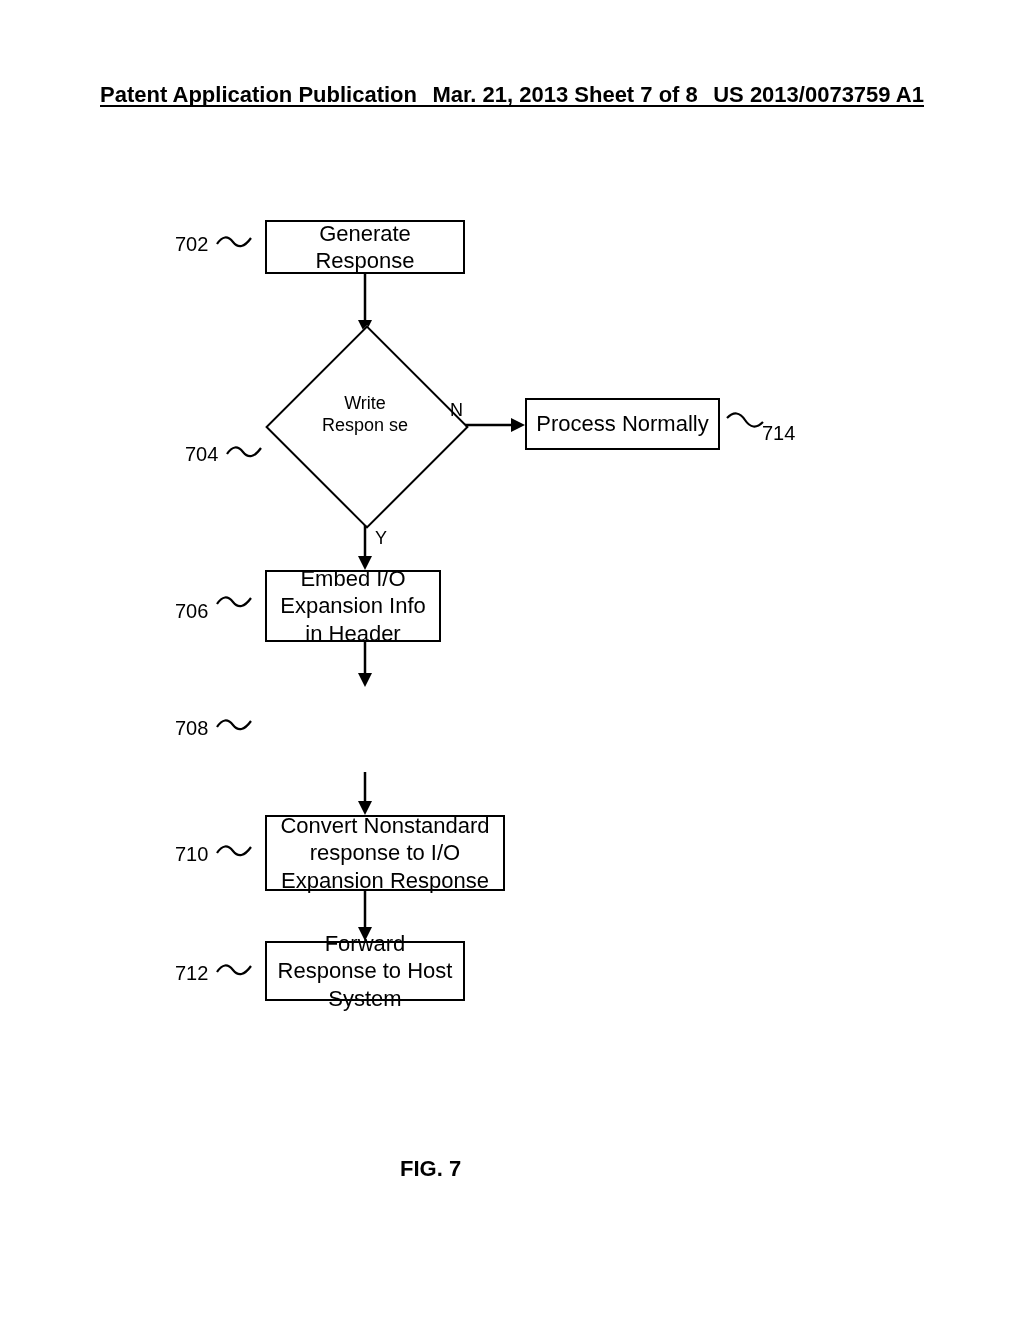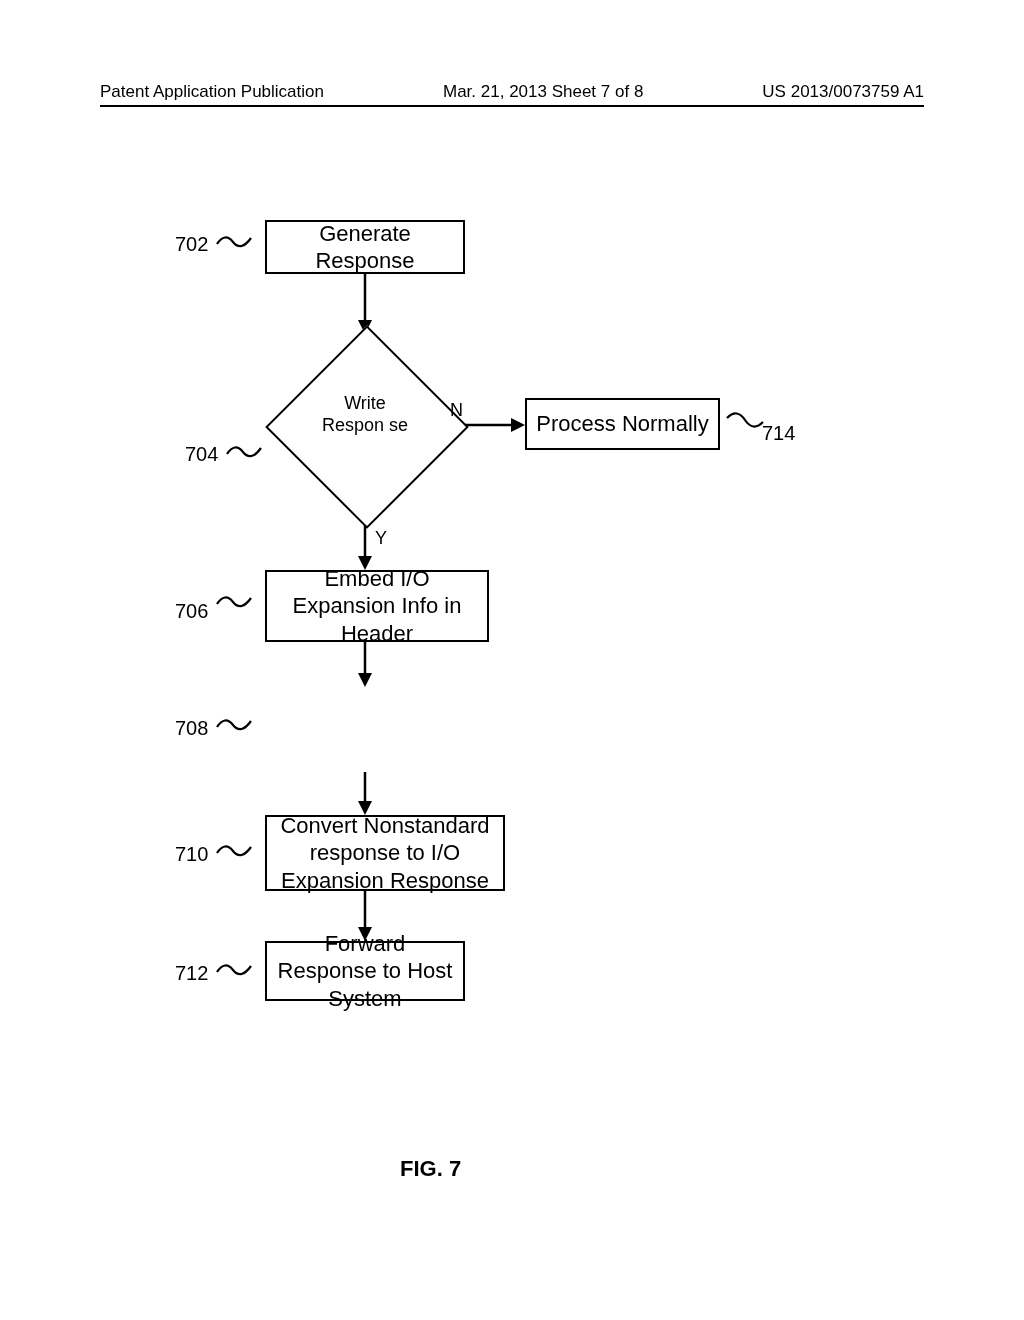--- a/index.html
+++ b/index.html
@@ -16,22 +16,22 @@
     width: 1024px;
     height: 1320px;
   }
   .header {
     position: absolute;
     top: 82px;
     left: 100px;
     right: 100px;
     display: flex;
     justify-content: space-between;
-    font-weight: normal;
-    font-size: 17px;
+    font-weight: bold;
+    font-size: 22px;
   }
   .header-rule {
     position: absolute;
     top: 105px;
     left: 100px;
     right: 100px;
     border-top: 2px solid #000;
   }
   .flow {
     position: absolute;
@@ -149,21 +149,21 @@
           <path d="M2 8 Q12 -2 20 10 Q28 22 38 12" stroke="#000" stroke-width="2.2" fill="none"></path>
         </svg>
     </div>
 
     <div class="edge-label" style="left:375px; top:328px;">Y</div>
     <svg class="arrow" style="left:363px; top:325px;" width="4" height="45">
       <line x1="2" y1="0" x2="2" y2="33"></line>
       <polygon points="2,45 -5,31 9,31"></polygon>
     </svg>
 
-    <div class="box" style="left:265px; top:370px; width:224px; height:72px;">Embed I/O Expansion Info in Header</div>
+    <div class="box" style="left:265px; top:370px; width:176px; height:72px;">Embed I/O Expansion Info in Header</div>
     <div class="ref" style="left:175px; top:400px;text-align:center;">706</div>
     <div class="squiggle" style="left:215px; top:390px;">
       <svg width="40" height="20">
           <path d="M2 14 Q10 2 18 12 Q26 22 36 8" stroke="#000" stroke-width="2.2" fill="none"></path>
         </svg>
     </div>
 
     <svg class="arrow" style="left:363px; top:442px;" width="4" height="45">
       <line x1="2" y1="0" x2="2" y2="33"></line>
       <polygon points="2,45 -5,31 9,31"></polygon>

